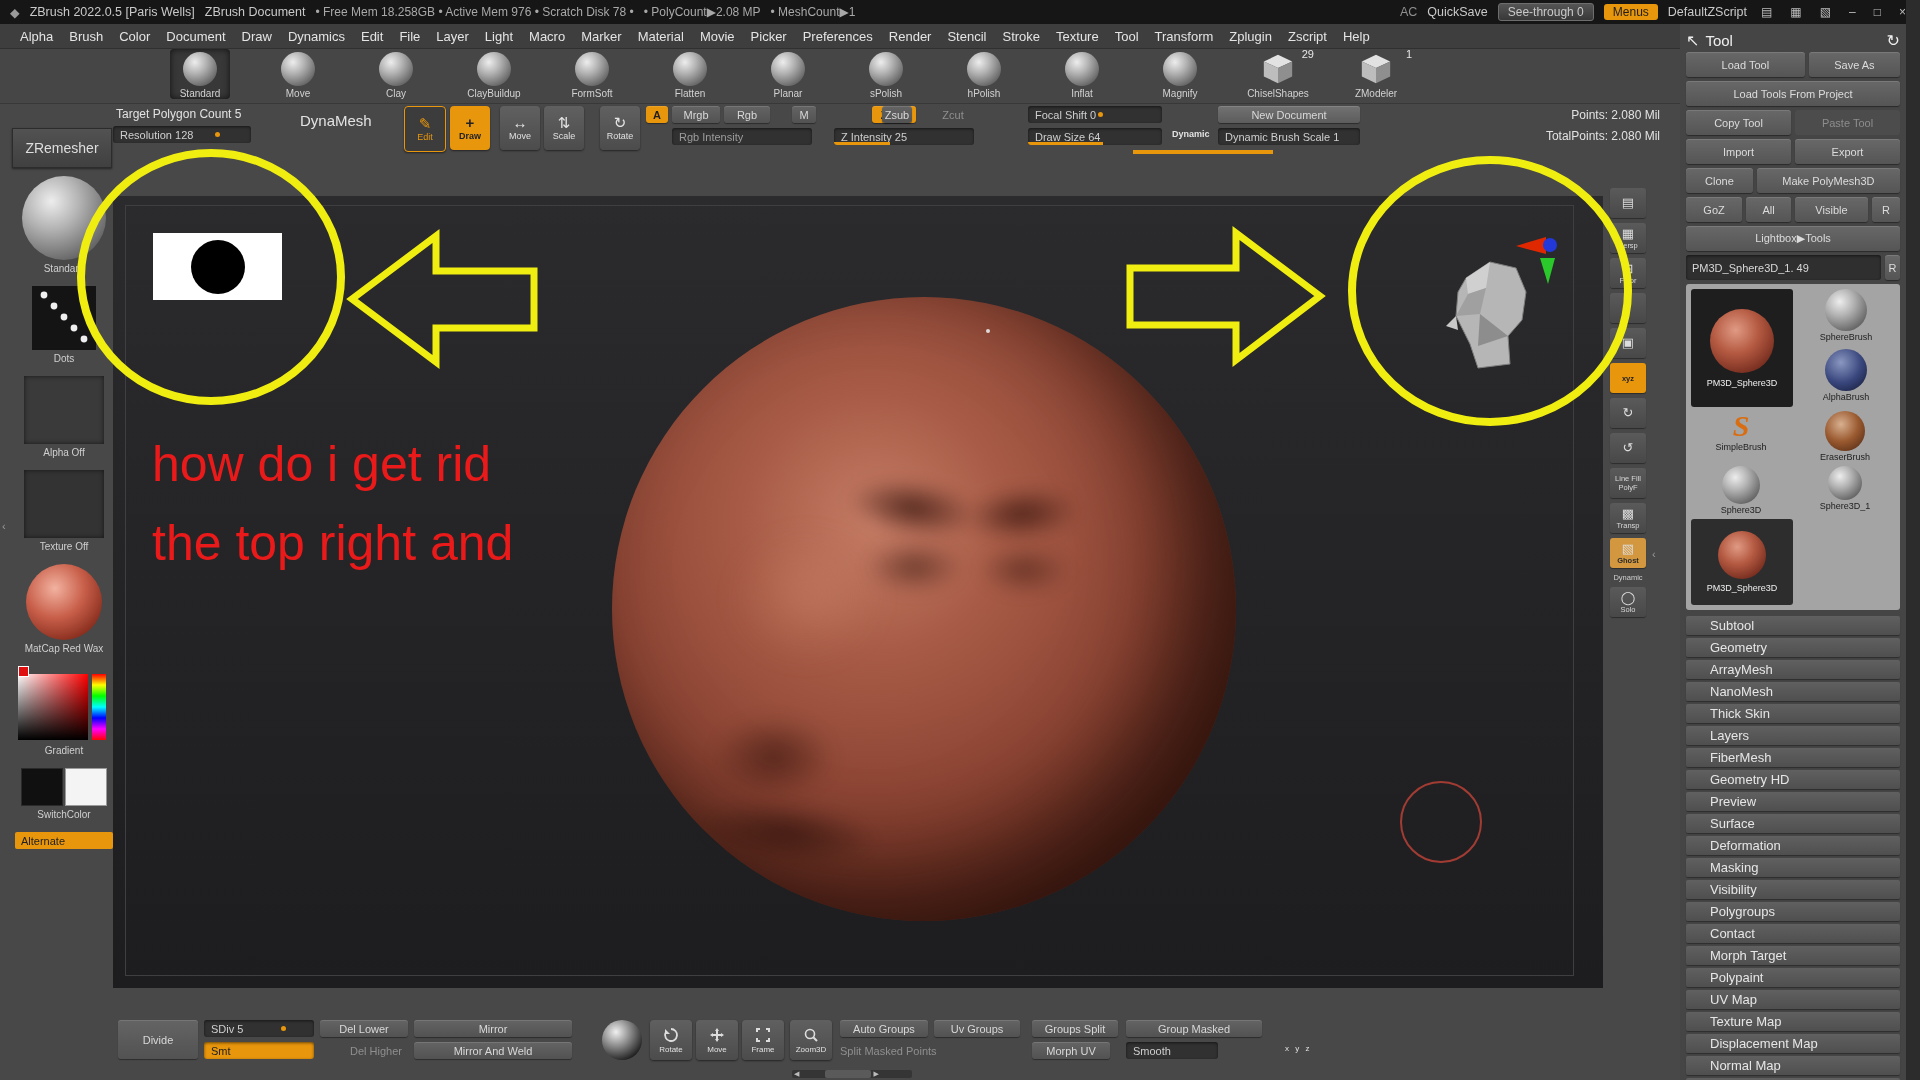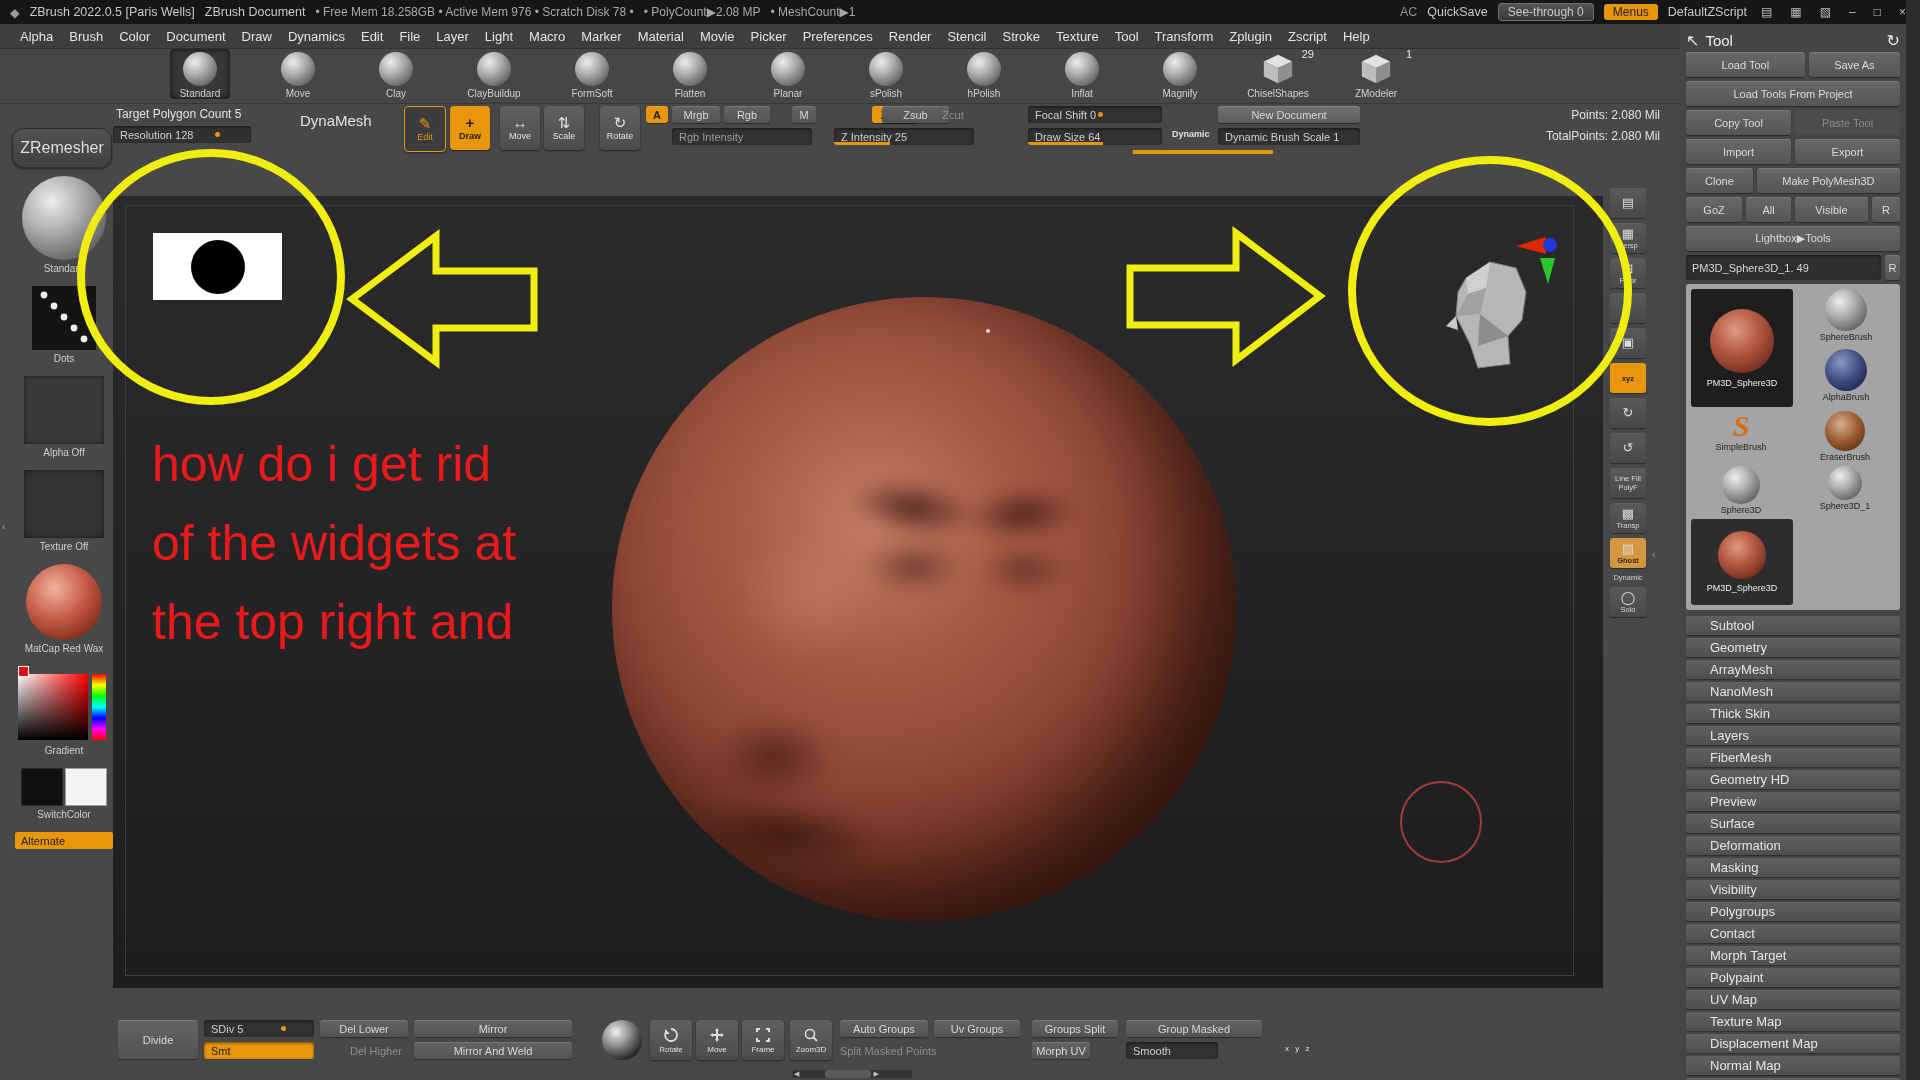--- a/index.html
+++ b/index.html
@@ -41,23 +41,23 @@
   .gizmo{position:absolute;width:40px;height:44px;border-radius:4px;background:linear-gradient(#606060,#4c4c4c);
     display:flex;flex-direction:column;align-items:center;justify-content:center;gap:1px;box-shadow:0 1px 2px rgba(0,0,0,.5);}
   .gizmo .g-icon{font-size:15px;line-height:15px;color:#e4e4e4;}
   .gizmo .g-lbl{font-size:9px;color:#e0e0e0;}
   .gizmo.edit{background:#3c3c3c;border:1px solid #e8960c;}
   .gizmo.edit .g-icon,.gizmo.edit .g-lbl{color:#e8960c;}
   .gizmo.draw{background:#e8960c;}
   .gizmo.draw .g-icon,.gizmo.draw .g-lbl{color:#232323;font-weight:bold;}
   .tt-label{position:absolute;font-size:12px;color:#e2e2e2;white-space:nowrap;}
   
-  .zremesher{position:absolute;left:12px;top:128px;width:98px;height:38px;border-radius:12px;
+  .zremesher{position:absolute;left:12px;top:128px;width:98px;height:38px;border-radius:0;
     background:linear-gradient(#525252,#404040);border:1px solid #2c2c2c;display:flex;align-items:center;justify-content:center;
-    font-size:16px;color:#dedede;box-shadow:0 1px 2px rgba(0,0,0,.5);}
+    font-size:14px;color:#dedede;box-shadow:0 1px 2px rgba(0,0,0,.5);}
   .side-col{position:absolute;left:12px;top:176px;width:104px;display:flex;flex-direction:column;align-items:center;}
   .thumb-label{font-size:10px;color:#cfcfcf;text-align:center;margin:3px 0 12px;white-space:nowrap;}
   .sq{background:#3a3a3a;box-shadow:inset 0 0 5px rgba(0,0,0,.6);}
   
   .canvas{position:absolute;left:113px;top:196px;width:1490px;height:792px;
     background:linear-gradient(#2b2b2d,#1d1d1f);overflow:hidden;}
   .canvas-frame{position:absolute;left:12px;top:9px;right:29px;bottom:12px;border:1px solid #3f3f42;}
   .alpha-widget{position:absolute;left:40px;top:37px;width:129px;height:67px;background:#fff;
     display:flex;align-items:center;justify-content:center;}
   .alpha-widget .dotc{width:54px;height:54px;border-radius:50%;background:#000;}
@@ -271,21 +271,21 @@
 
     <div class="btn orange" style="left:646px;top:106px;width:22px;">A</div>
     <div class="btn" style="left:672px;top:106px;width:48px;">Mrgb</div>
     <div class="btn" style="left:724px;top:106px;width:46px;">Rgb</div>
     <div class="btn" style="left:792px;top:106px;width:24px;">M</div>
     <div class="slider" style="left:672px;top:128px;width:140px;color:#9c9c9c;">
       <span>Rgb Intensity</span>
     </div>
 
     <div class="btn orange" style="left:872px;top:106px;width:44px;">Zadd</div>
-    <div class="btn" style="left:882px;top:106px;width:67px;">Zsub</div>
+    <div class="btn" style="left:882px;top:106px;width:30px;">Zsub</div>
     <div class="btn flat" style="left:932px;top:106px;width:42px;">Zcut</div>
     <div class="slider" style="left:834px;top:128px;width:140px;">
       <span>Z Intensity 25</span>
         <span class="fill" style="width:40%;"></span>
     </div>
 
     <div class="slider" style="left:1028px;top:106px;width:134px;">
       <span>Focal Shift 0</span>
         <span class="dot" style="left:52%;"></span>
     </div>
@@ -581,21 +581,21 @@
           <circle cx="7" cy="7" r="4.5" fill="none" stroke="#ddd" stroke-width="1.6"></circle>
           <path d="M10.5 10.5 14 14" stroke="#ddd" stroke-width="2"></path>
         </svg>
       <span class="g-lbl">Zoom3D</span>
     </div>
 
     <div class="btn" style="left:840px;top:1020px;width:88px;">Auto Groups</div>
     <div class="btn flat" style="left:840px;top:1042px;width:130px;justify-content:flex-start;">Split Masked Points</div>
     <div class="btn" style="left:934px;top:1020px;width:86px;">Uv Groups</div>
     <div class="btn" style="left:1032px;top:1020px;width:86px;">Groups Split</div>
-    <div class="btn" style="left:1032px;top:1042px;width:58px;">Morph UV</div>
+    <div class="btn" style="left:1032px;top:1042px;width:78px;">Morph UV</div>
     <div class="btn" style="left:1126px;top:1020px;width:136px;">Group Masked</div>
     <div class="slider" style="left:1126px;top:1042px;width:92px;">
       <span>Smooth</span>
     </div>
     <div class="tt-label" style="left:1285px;top:1044px;font-size:8px;letter-spacing:2px;">x y z</div>
 
     <div class="scroll-track">
       <span class="tiny-arrow">◀</span>
       <div class="scroll-handle"></div>
       <span class="tiny-arrow">▶</span>
@@ -603,17 +603,16 @@
   </div>
 
   <svg class="annot" width="1920" height="1080">
     <ellipse cx="211" cy="277" rx="130" ry="124" fill="none" stroke="#f0ee10" stroke-width="8"></ellipse>
     <ellipse cx="1490" cy="291" rx="138" ry="131" fill="none" stroke="#f0ee10" stroke-width="8"></ellipse>
     <polygon points="352,299 436,236 436,271 534,271 534,328 436,328 436,362" fill="none" stroke="#f0ee10" stroke-width="7"></polygon>
     <polygon points="1320,296 1236,233 1236,268 1130,268 1130,325 1236,325 1236,360" fill="none" stroke="#f0ee10" stroke-width="7"></polygon>
   </svg>
   <div class="annot-text">
     <div>how do i get rid</div>
-    <div>of the widgets at</div>
     <div>the top right and</div>
   </div>
 
 </div>
 
 </body></html>

